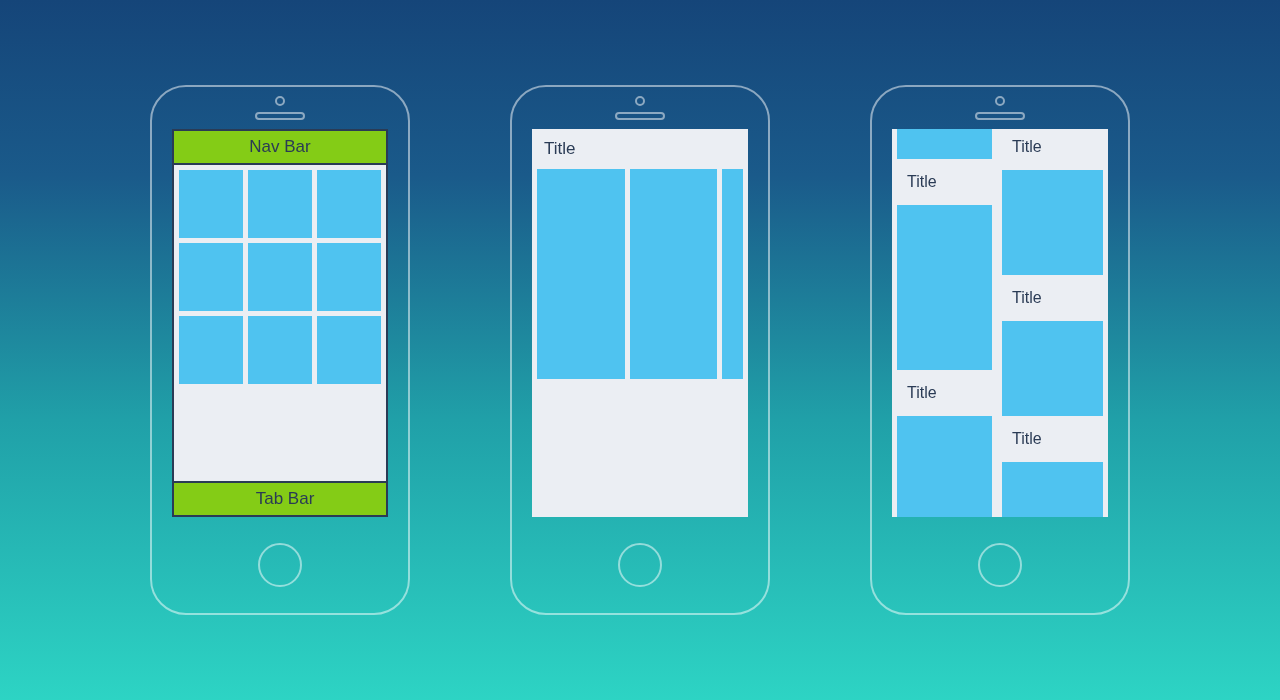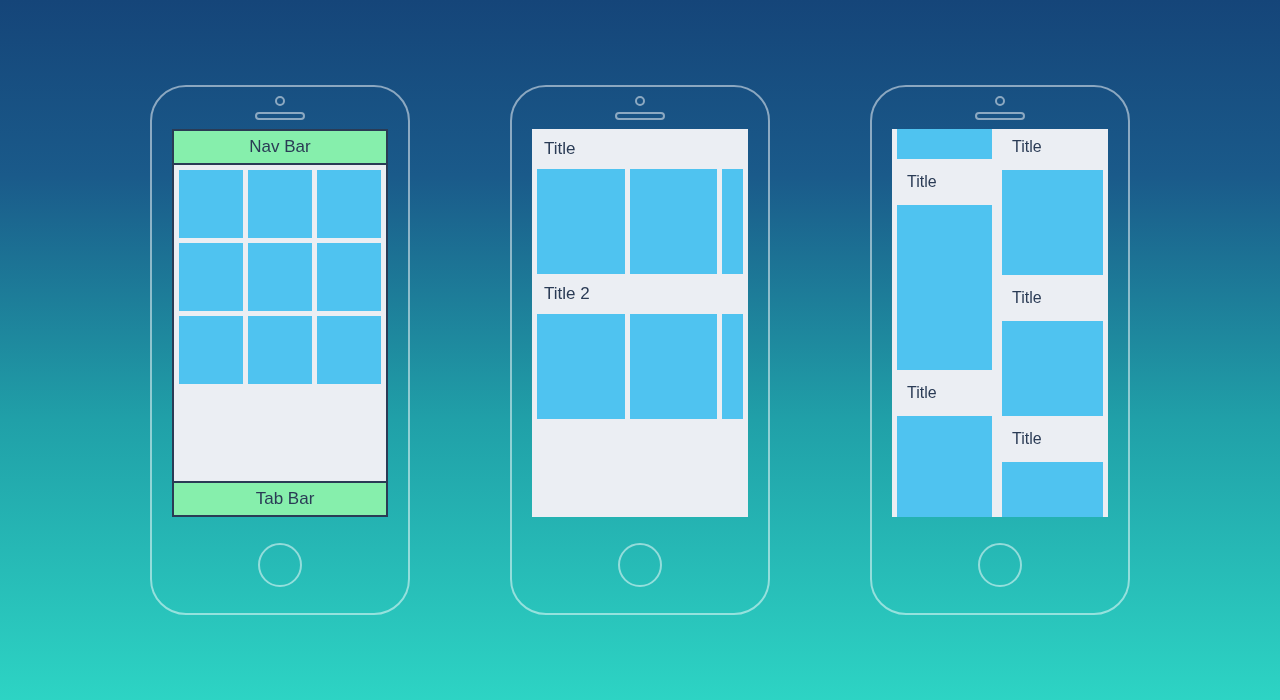--- a/index.html
+++ b/index.html
@@ -64,21 +64,21 @@
     border: 2px solid rgba(255,255,255,0.5);
   }
 
   
   .p1-screen {
     border: 2px solid #2a3b55;
     display: flex; flex-direction: column;
   }
   .navbar, .tabbar {
     height: 34px;
-    background: #86efac;
+    background: #84cc16;
     border-bottom: 2px solid #2a3b55;
     display: flex; align-items: center; justify-content: center;
     color: #2a3b55;
     font-size: 17px;
   }
   .tabbar {
     border-bottom: none;
     border-top: 2px solid #2a3b55;
     padding-left: 10px;
   }
@@ -169,23 +169,20 @@
     </div>
     <div class="screen">
       <div class="section-title">
         <span>Title</span>
       </div>
       <div class="row-cards">
         <div class="card w1"></div>
         <div class="card w2"></div>
         <div class="card w3"></div>
       </div>
-      <div class="section-title">
-        <span>Title 2</span>
-      </div>
       <div class="row-cards">
         <div class="card w1"></div>
         <div class="card w2"></div>
         <div class="card w3"></div>
       </div>
       <div class="p2-spacer"></div>
     </div>
     <div class="phone-bottom">
       <div class="home-btn"></div>
     </div>

